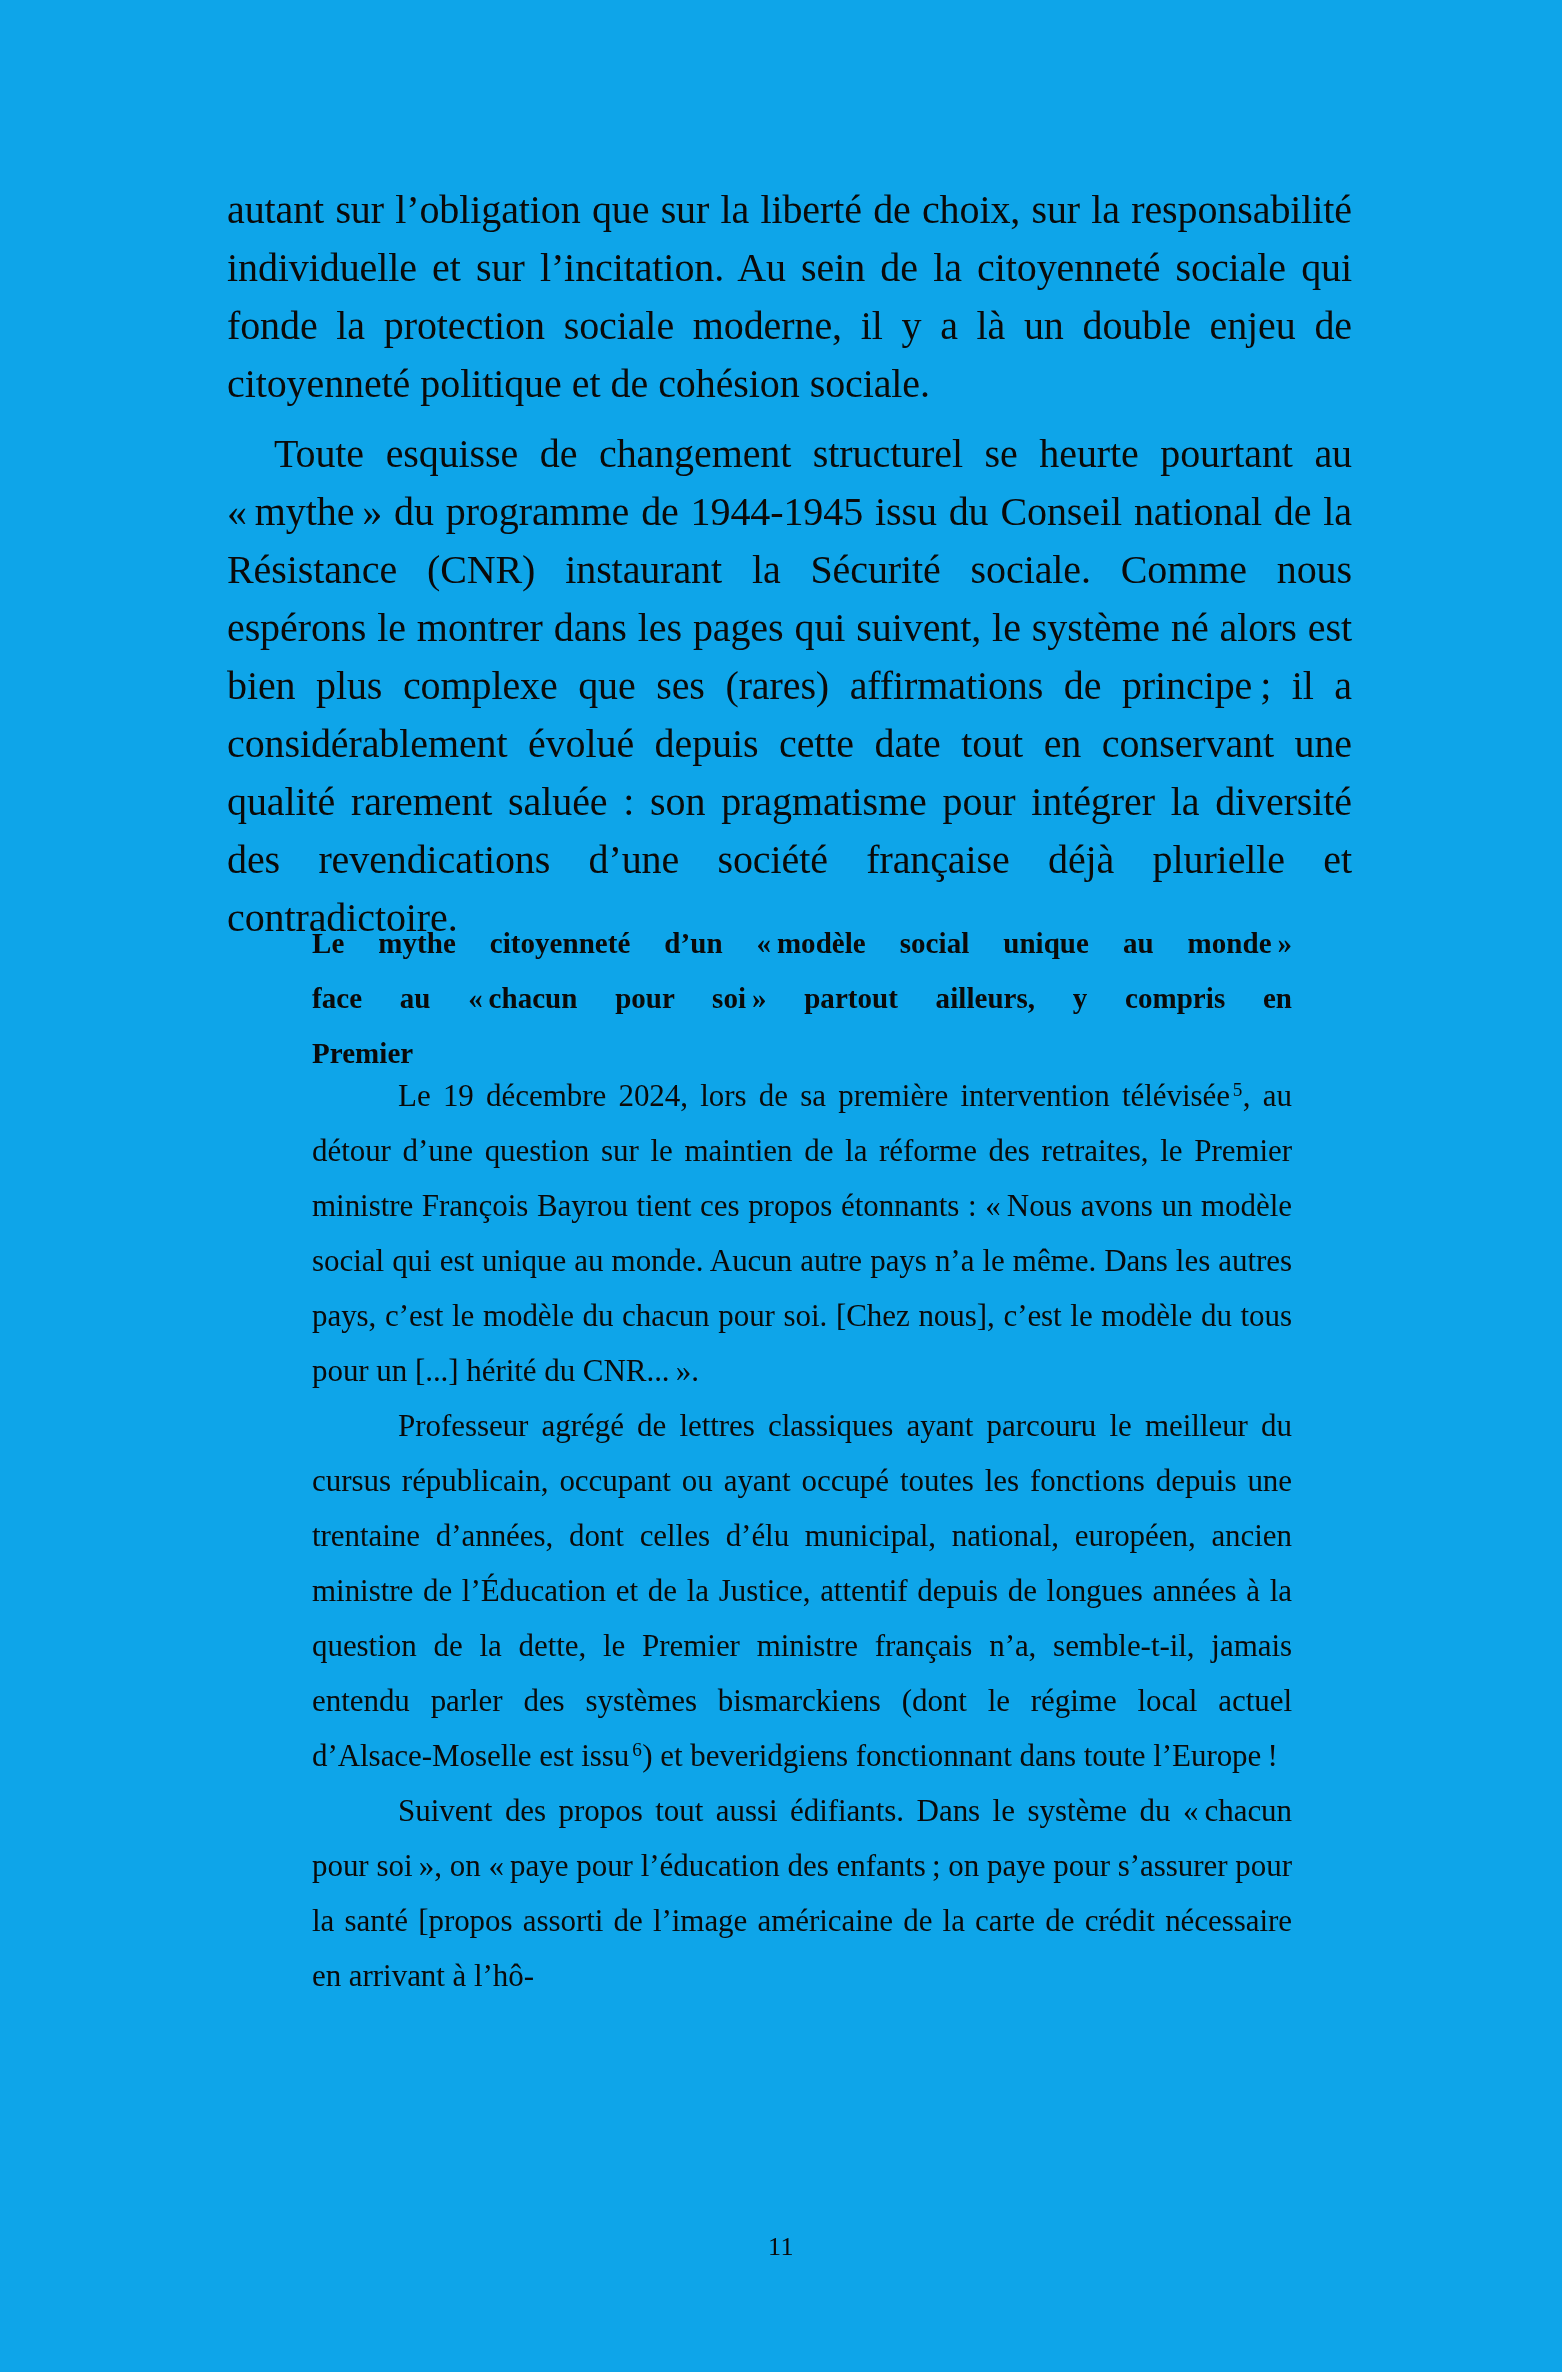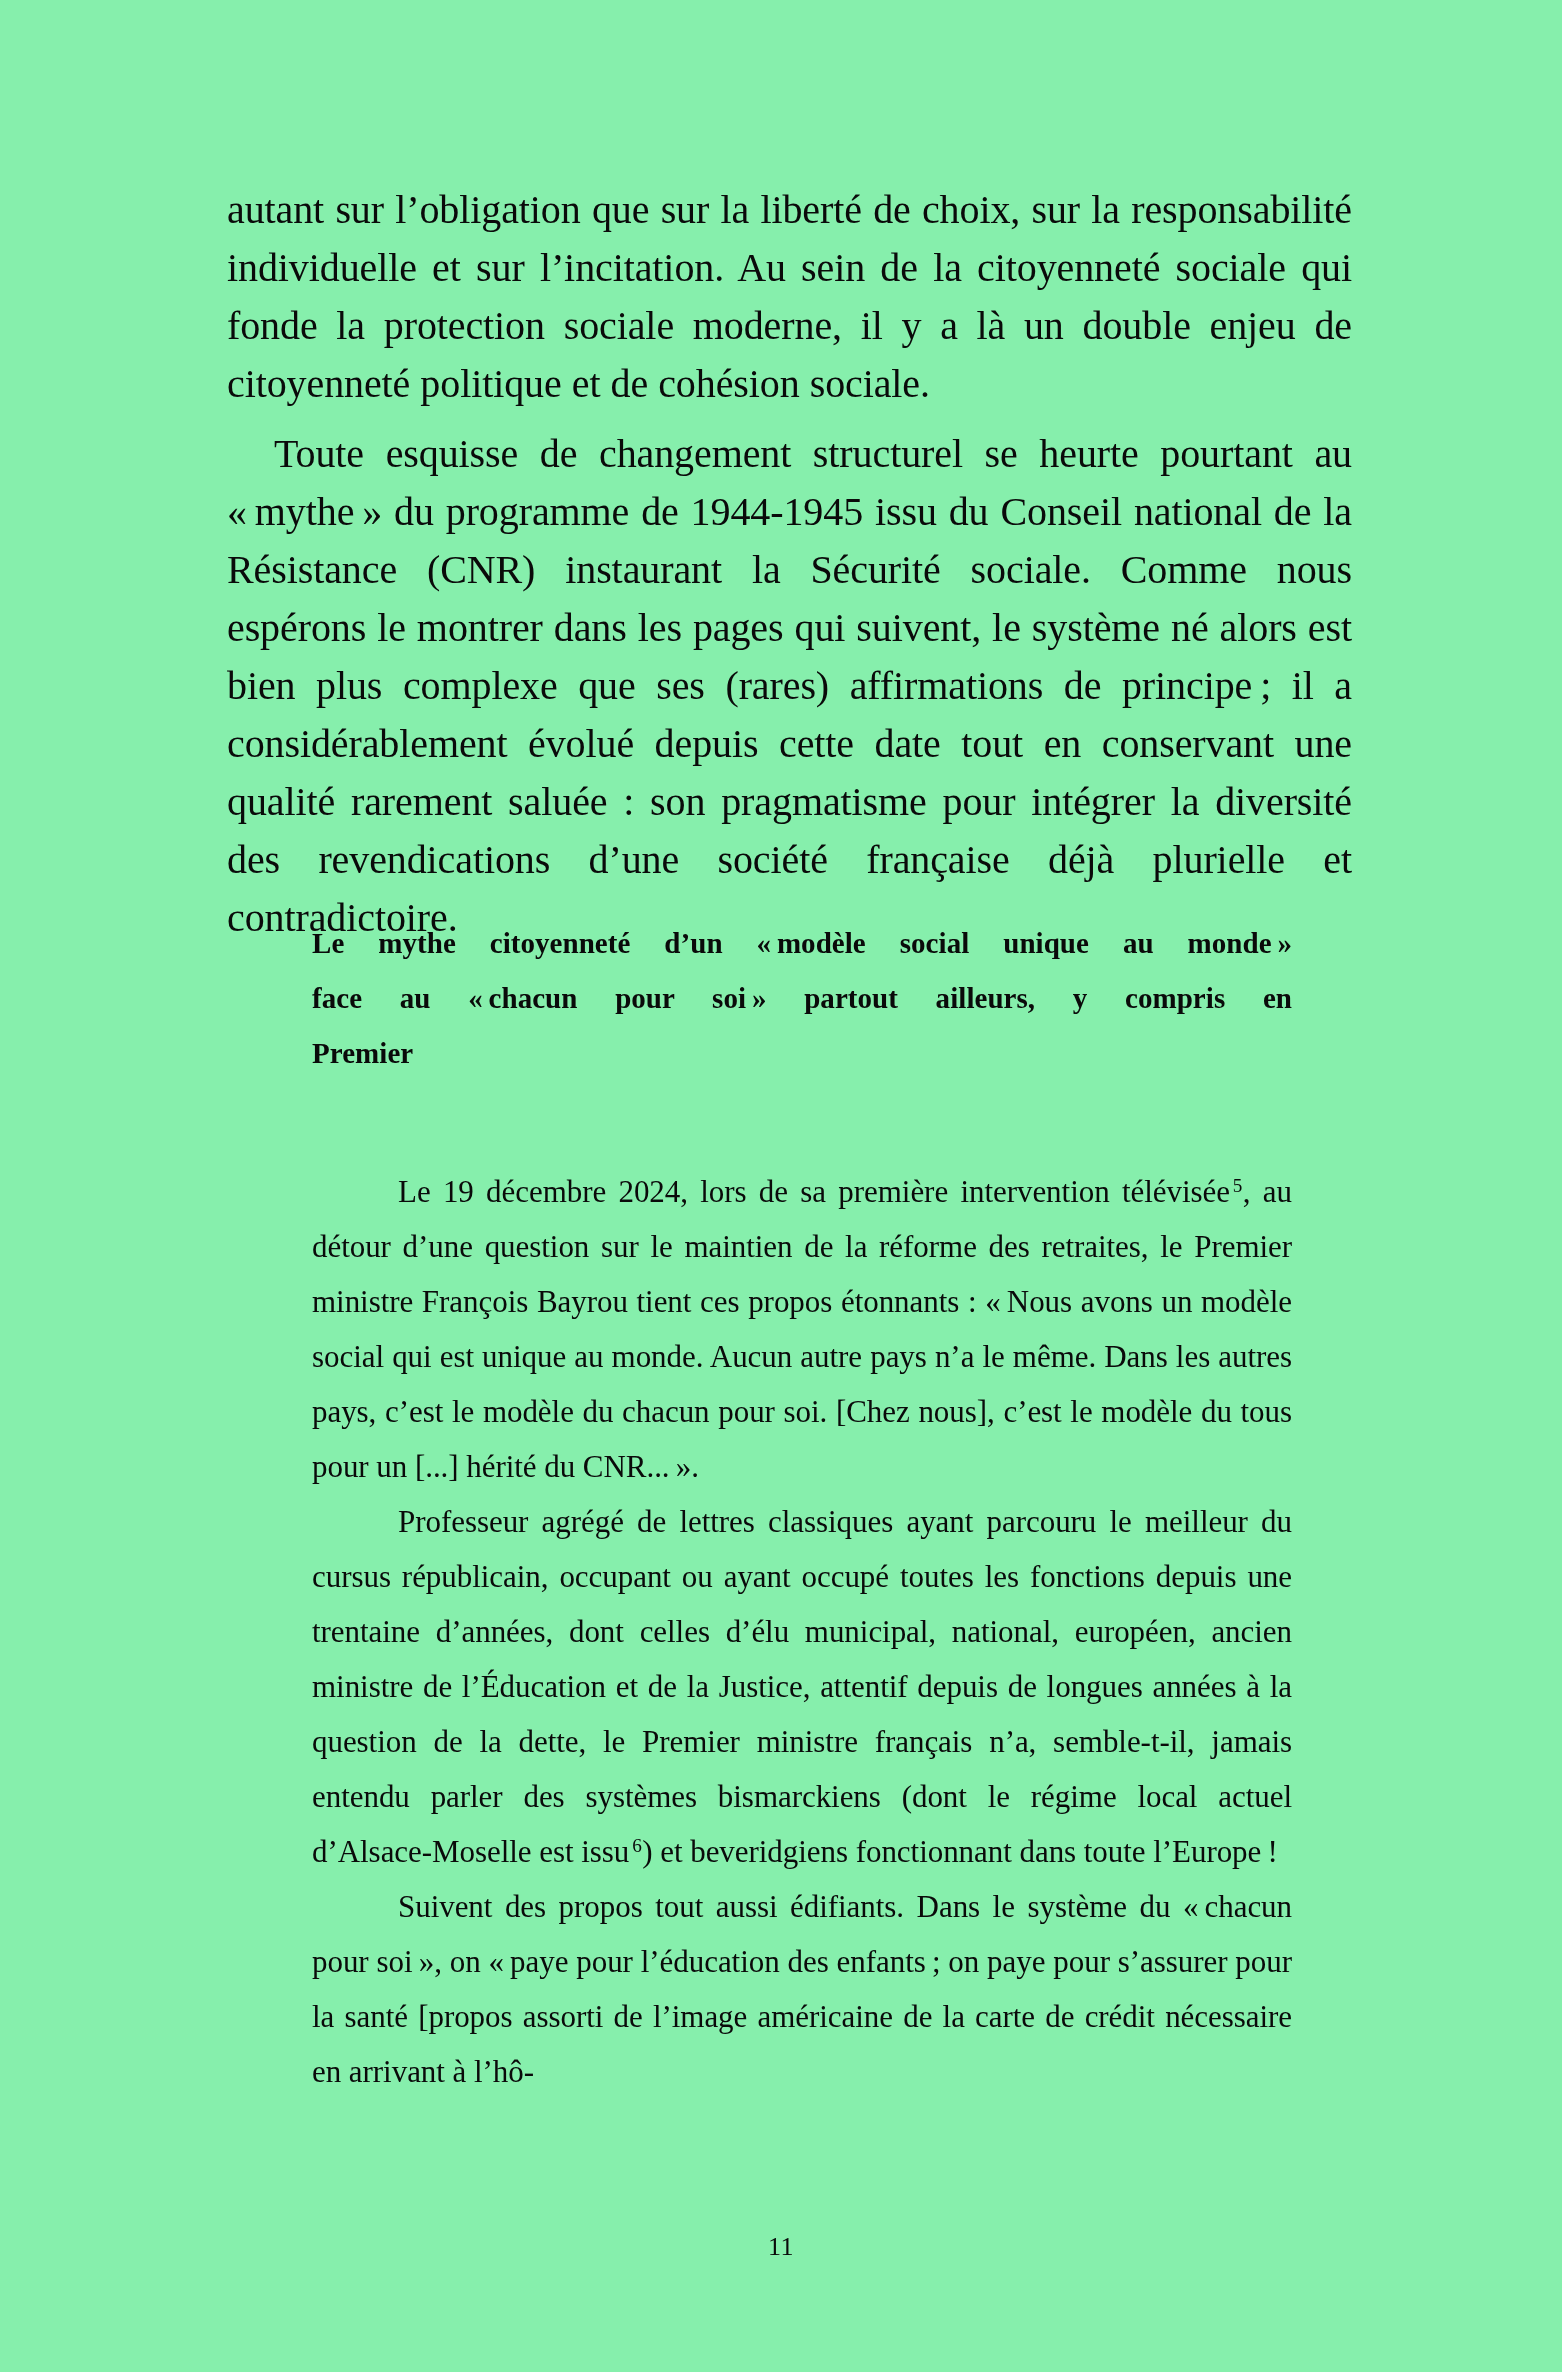--- a/index.html
+++ b/index.html
@@ -12,21 +12,21 @@
     height: 2373px;
     position: relative;
     font-family: "Liberation Serif", "DejaVu Serif", serif;
     color: #0a0a0a;
     -webkit-font-smoothing: antialiased;
   }
 
   .page {
     position: absolute;
     inset: 0;
-    background: #86efac;
+    background: #0ea5e9;
     text-decoration: underline;
   }
 
   
   .block-main {
     position: absolute;
     left: 227px;
     top: 181px;
     width: 1125px;
   }
@@ -65,21 +65,21 @@
   }
   .heading-line.justify {
     text-align: justify;
     text-align-last: justify;
   }
 
   
   .block-sub {
     position: absolute;
     left: 312px;
-    top: 1164px;
+    top: 1068px;
     width: 980px;
   }
   .para-sub {
     margin: 0;
     font-size: 31px;
     line-height: 55px;
     text-align: justify;
     text-justify: inter-word;
     letter-spacing: -0.05px;
     hyphens: manual;

